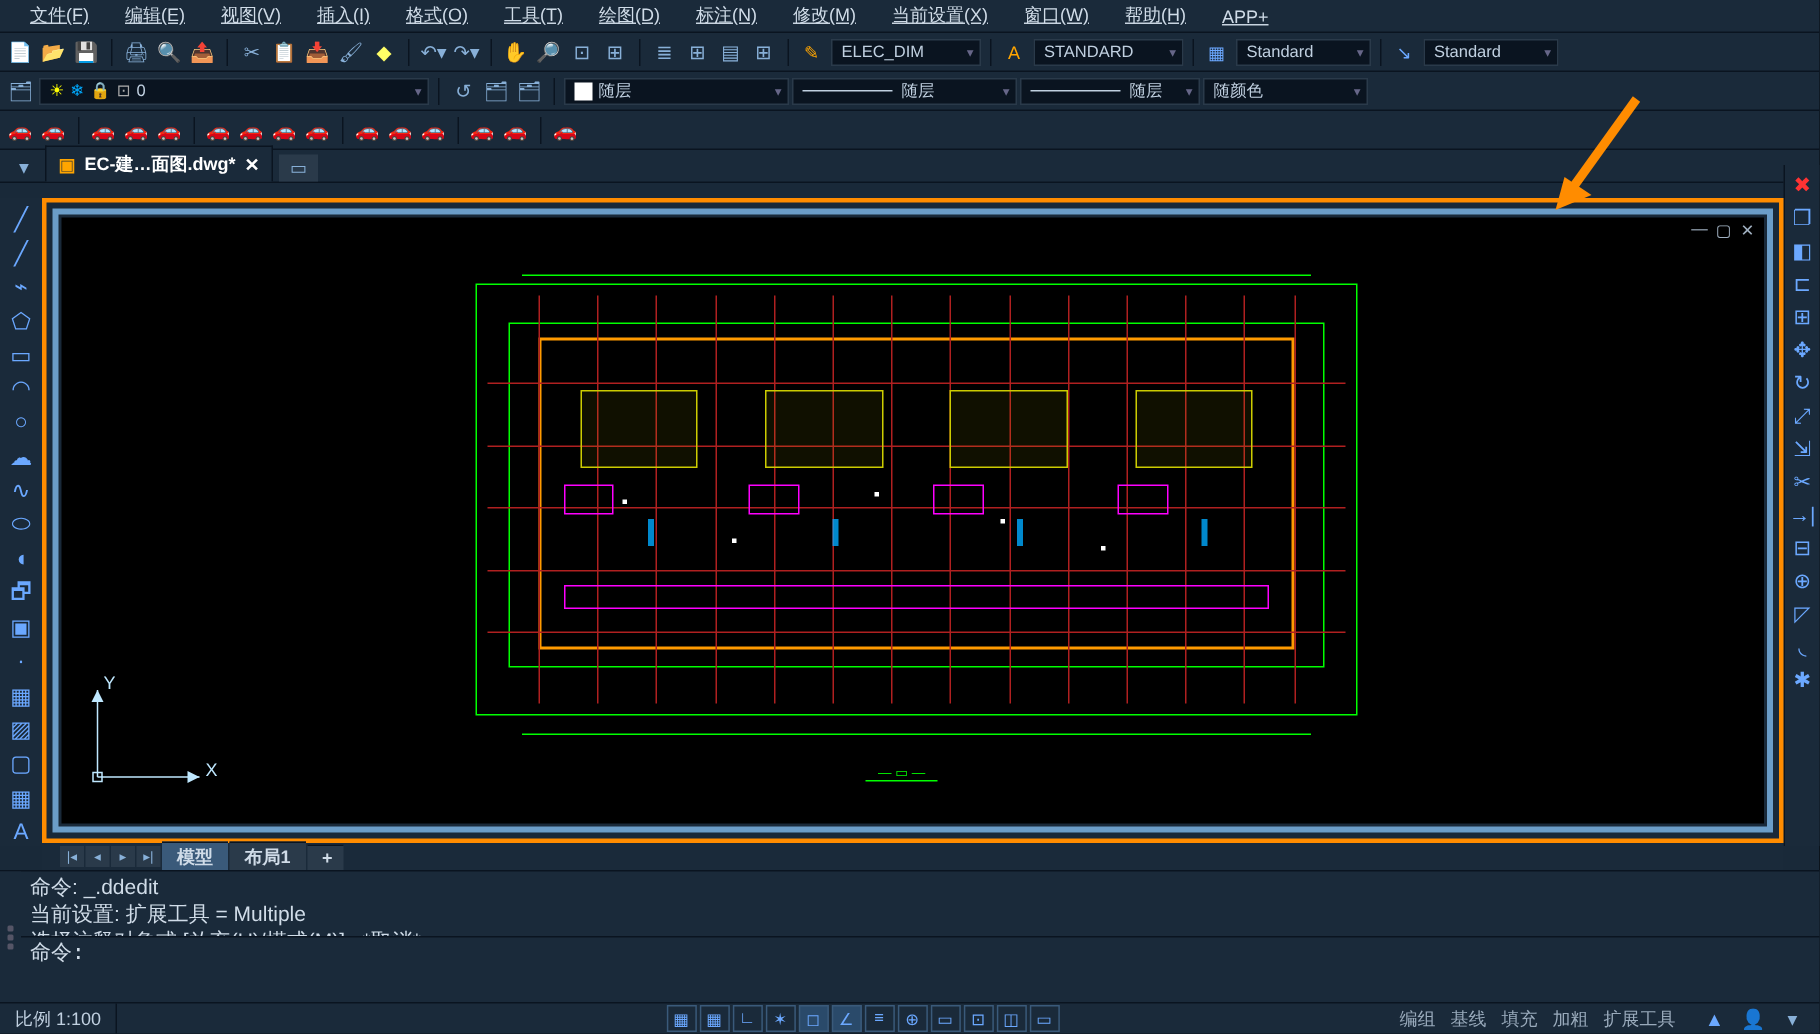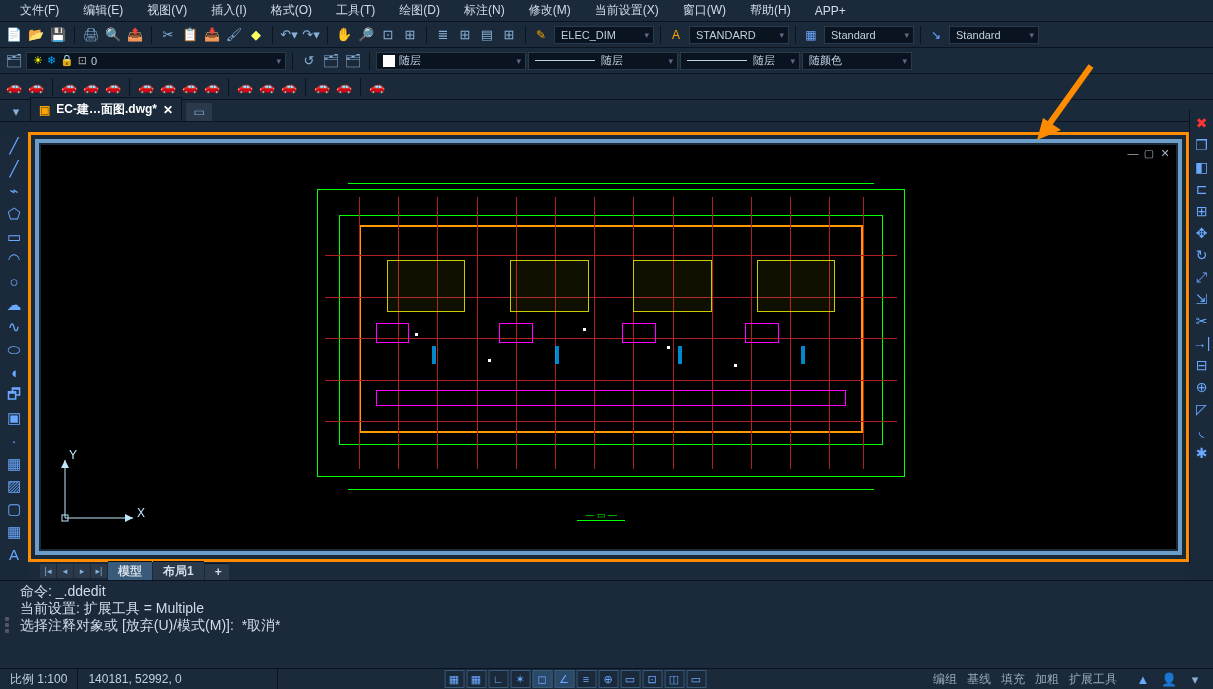--- a/index.html
+++ b/index.html
@@ -1,19 +1,19 @@
 <!DOCTYPE html>
 <html><head>
 <meta charset="utf-8">
 <style>
 * { margin: 0; padding: 0; box-sizing: border-box; font-family: "Microsoft YaHei", Arial, sans-serif; }
 body { background: #192939; color: #c8d4e0; width: 1213px; height: 689px; overflow: hidden; font-size: 12px; }
 
 
-.menubar { display: flex; background: #1a2a3a; height: 22px; align-items: center; padding-left: 8px; border-bottom: 1px solid #0a1420; }
+.menubar { display: flex; background: #1a2a3a; height: 22px; align-items: center; padding-left: 8px; border-bottom: 1px solid #0a1420; text-decoration: underline; }
 .menubar span { padding: 2px 12px; cursor: pointer; font-size: 12px; color: #d0dce8; }
 
 
 .toolbar-row { display: flex; background: #1a2a3a; height: 26px; align-items: center; border-bottom: 1px solid #0a1420; padding-left: 4px; gap: 2px; }
 .tool-icon { width: 20px; height: 20px; display: inline-flex; align-items: center; justify-content: center; cursor: pointer; color: #88b0d8; font-size: 13px; }
 .tool-sep { width: 1px; height: 18px; background: #0a1420; margin: 0 4px; }
 .tool-combo { background: #0a1420; border: 1px solid #2a3a4a; color: #c0d0e0; font-size: 11px; height: 18px; padding: 0 18px 0 6px; position: relative; display: inline-flex; align-items: center; min-width: 60px; }
 .tool-combo::after { content: '▾'; position: absolute; right: 4px; color: #668; font-size: 9px; }
 .icon-prefix { width: 18px; height: 18px; display: inline-flex; align-items: center; justify-content: center; margin-right: 2px; }
 
@@ -345,28 +345,28 @@
   <div class="cmd-handle">
       <span></span>
       <span></span>
       <span></span>
     </div>
   <div style="flex:1;display:flex;flex-direction:column">
     <div class="cmd-text"><span>命令: _.ddedit</span>
 <span>当前设置: 扩展工具 = Multiple</span>
 <span>选择注释对象或 [放弃(U)/模式(M)]:  *取消*</span>
 </div>
+    <div class="cmd-text cmd-input-row">命令:</div>
   </div>
 </div>
 
 <div class="statusbar">
   <div class="pane">
     <span>比例</span>&nbsp;<span>1:100</span>
   </div>
-  <div class="pane" style="min-width:200px">140181, 52992, 0</div>
 
   <div class="center-icons">
     <span class="si">▦</span>
     <span class="si">▦</span>
     <span class="si">∟</span>
     <span class="si">✶</span>
     <span class="si" style="background:#2a4a6a">◻</span>
     <span class="si" style="background:#2a4a6a">∠</span>
     <span class="si">≡</span>
     <span class="si">⊕</span>

